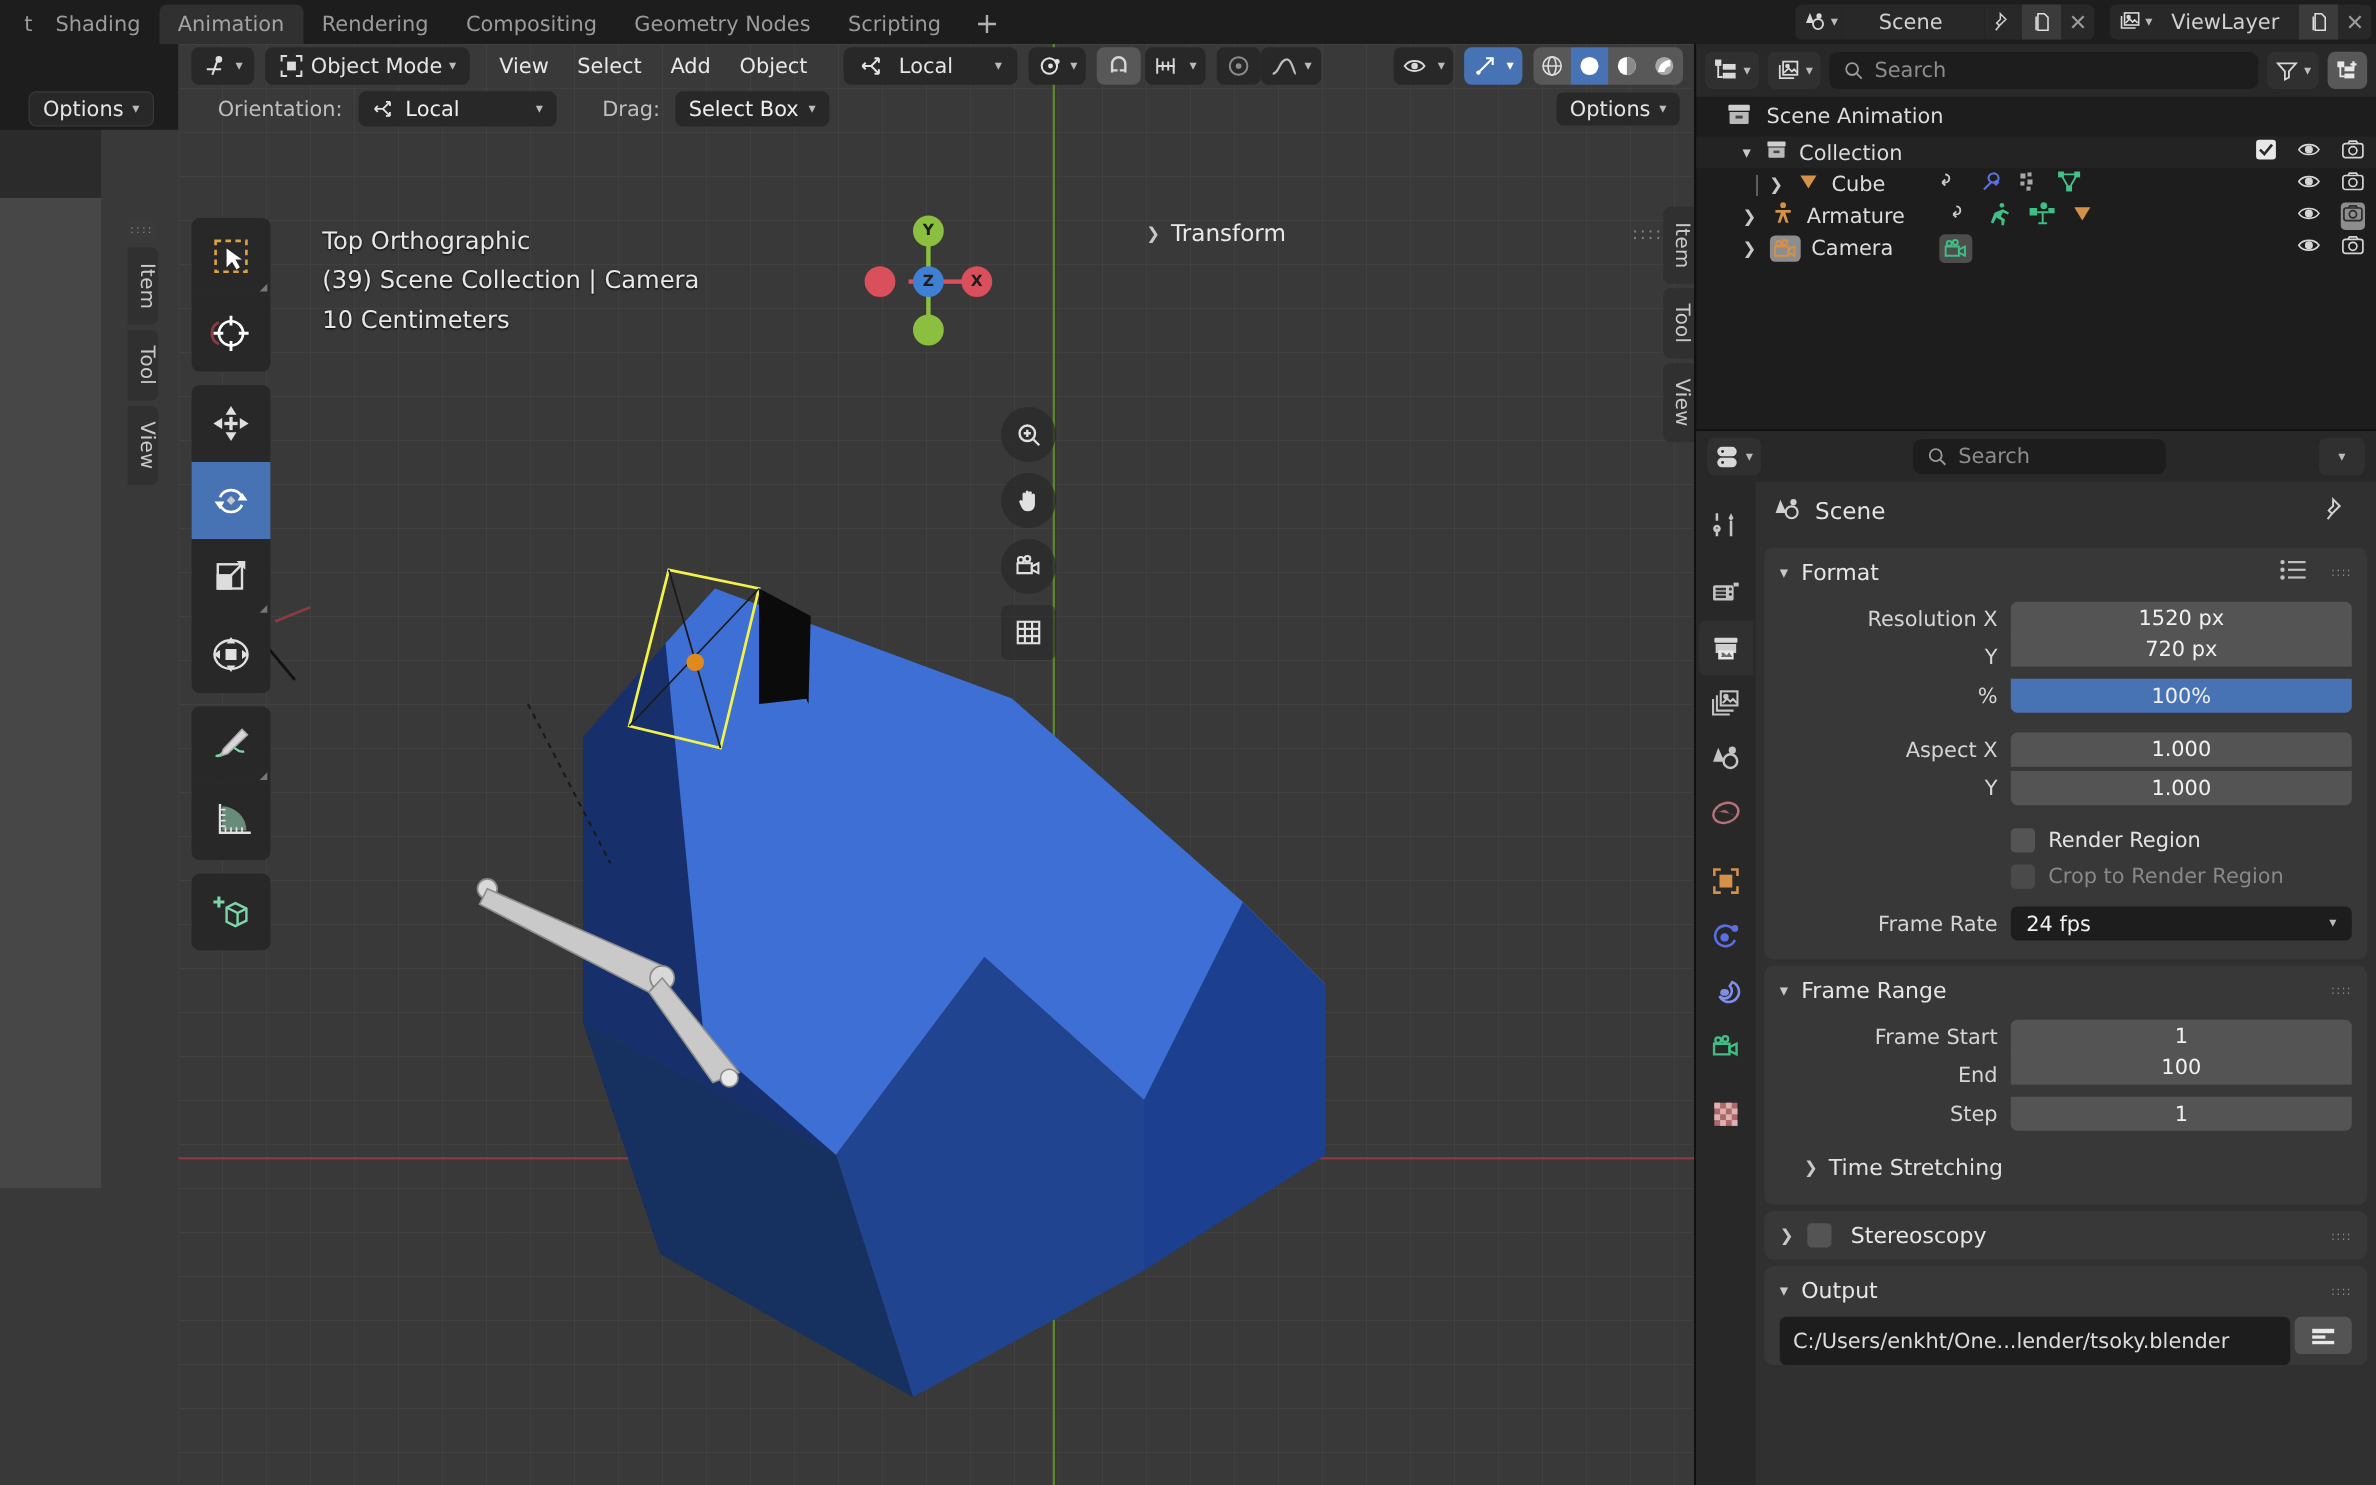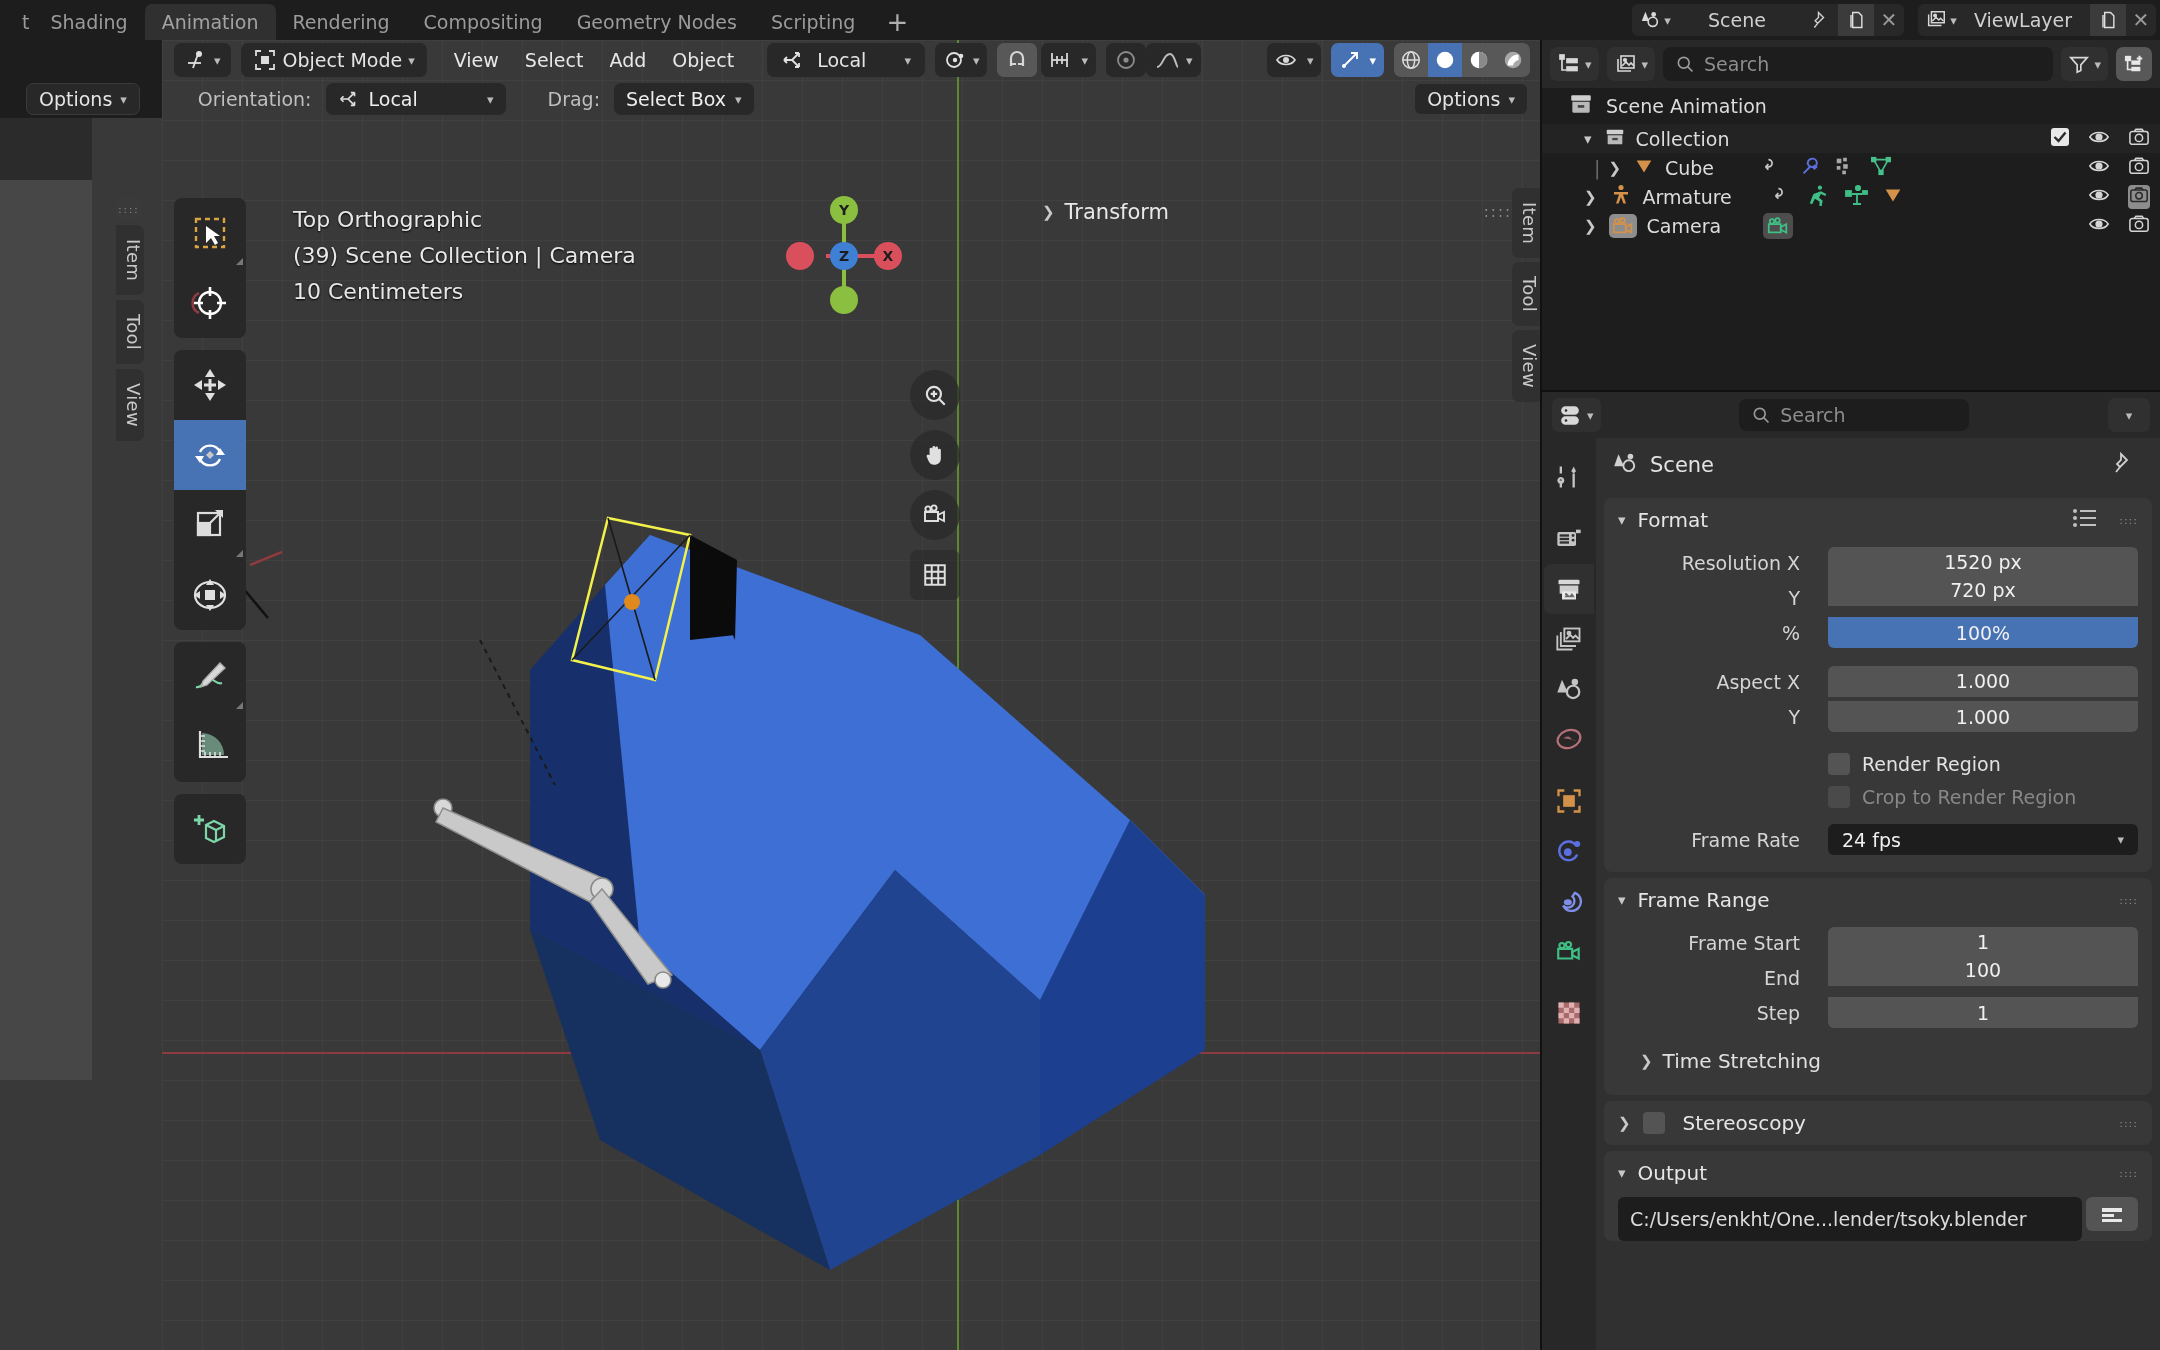--- a/index.html
+++ b/index.html
@@ -178,21 +178,21 @@
   .prtab.on { background:#303030; }
   .prtab.sep { margin-top:12px; }
   #pr-body { position:absolute; left:54px; top:46px; right:0; bottom:0; overflow:hidden; }
   #pr-bc { height:54px; display:flex; align-items:center; gap:12px; padding:0 16px; }
   #pr-bc .bcn { font-size:21px; color:#e3e3e3; }
   .panel { margin:6px 8px 4px 8px; background:#383838; border-radius:8px; }
   .panel-hdr { height:44px; display:flex; align-items:center; gap:12px; padding:0 14px; font-size:20px; color:#e6e6e6; position:relative;}
   .panel-hdr .gripr { position:absolute; right:14px; color:#8a8a8a; font-size:11px; letter-spacing:1px;}
   .panel-body { padding:4px 14px 14px 14px; }
   .frow { display:flex; align-items:center; height:33px; margin-bottom:2px; }
-  .frow .fl { width:210px; text-align:right; padding-right:28px; font-size:19px; color:#d5d5d5; }
+  .frow .fl { width:210px; text-align:right; padding-right:12px; font-size:19px; color:#d5d5d5; }
   .fv {
     flex:1; height:31px; background:#545454; border-radius:6px;
     display:flex; align-items:center; justify-content:center; font-size:19px; color:#f0f0f0;
   }
   .fv.blue { background:#4772b3; }
   .fv.top { border-radius:6px 6px 0 0; margin-bottom:1px;}
   .fv.mid { border-radius:0; margin-bottom:15px;}
   .fv.bot { border-radius:0 0 6px 6px; }
   .fv.dark { background:#1d1d1d; justify-content:space-between; padding:0 14px; }
   .chk-row { display:flex; align-items:center; height:33px; }

